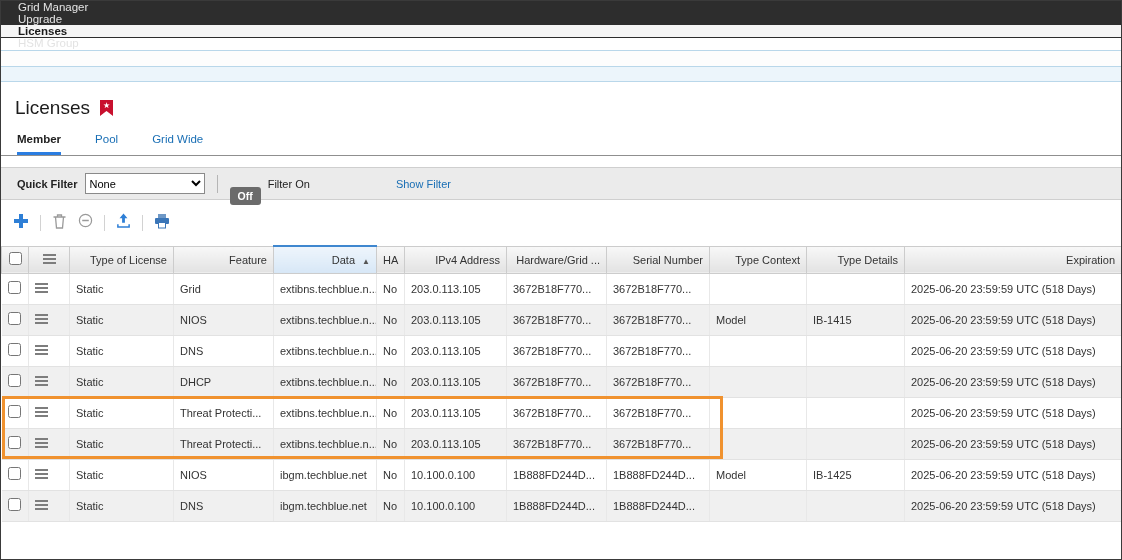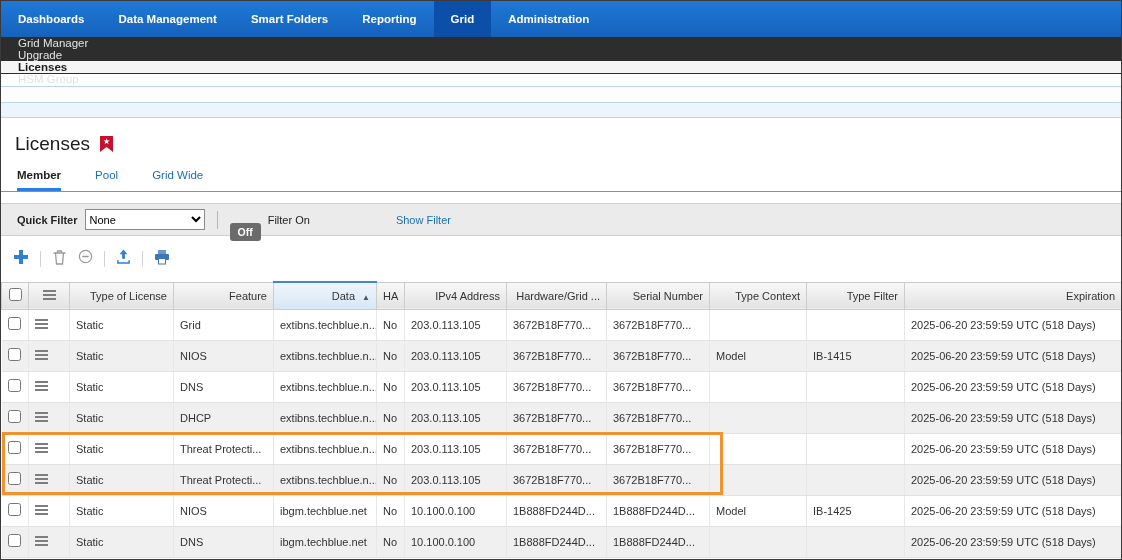--- a/index.html
+++ b/index.html
@@ -59,28 +59,20 @@
   .menu-icon { display:inline-block; width:13px; cursor:pointer; }
   .menu-icon i { display:block; height:2px; background:#7d7d7d; margin:2px 0; }
 
   .highlight-box { position:absolute; left:1px; top:151px; width:721px; height:63px; border:3px solid #f0922f; pointer-events:none; z-index:5; }
 </style>
 </head>
 <body>
 
 <div class="page">
 
-  <div class="topnav">
-    <div class="nav-item">Dashboards</div>
-    <div class="nav-item">Data Management</div>
-    <div class="nav-item">Smart Folders</div>
-    <div class="nav-item">Reporting</div>
-    <div class="nav-item active">Grid</div>
-    <div class="nav-item">Administration</div>
-  </div>
 
   <div class="subnav">
     <div class="nav-item">Grid Manager</div>
     <div class="nav-item">Upgrade</div>
     <div class="nav-item active">Licenses</div>
     <div class="nav-item">HSM Group</div>
   </div>
 
   <div class="finder-strip">
     <div class="strip-row1"></div>
@@ -168,21 +160,21 @@
           <th>Feature</th>
           <th class="sorted">
             <span>Data</span>
             <span class="sort-arrow">▲</span>
           </th>
           <th>HA</th>
           <th>IPv4 Address</th>
           <th>Hardware/Grid ...</th>
           <th>Serial Number</th>
           <th>Type Context</th>
-          <th>Type Filter</th>
+          <th>Type Details</th>
           <th>Expiration</th>
         </tr>
       </thead>
       <tbody>
           <tr>
             <td class="col-cb"><input type="checkbox" style=""></td>
             <td><span class="menu-icon"><i></i><i></i><i></i></span></td>
             <td>Static</td>
             <td>Grid</td>
             <td>extibns.techblue.n...</td>

